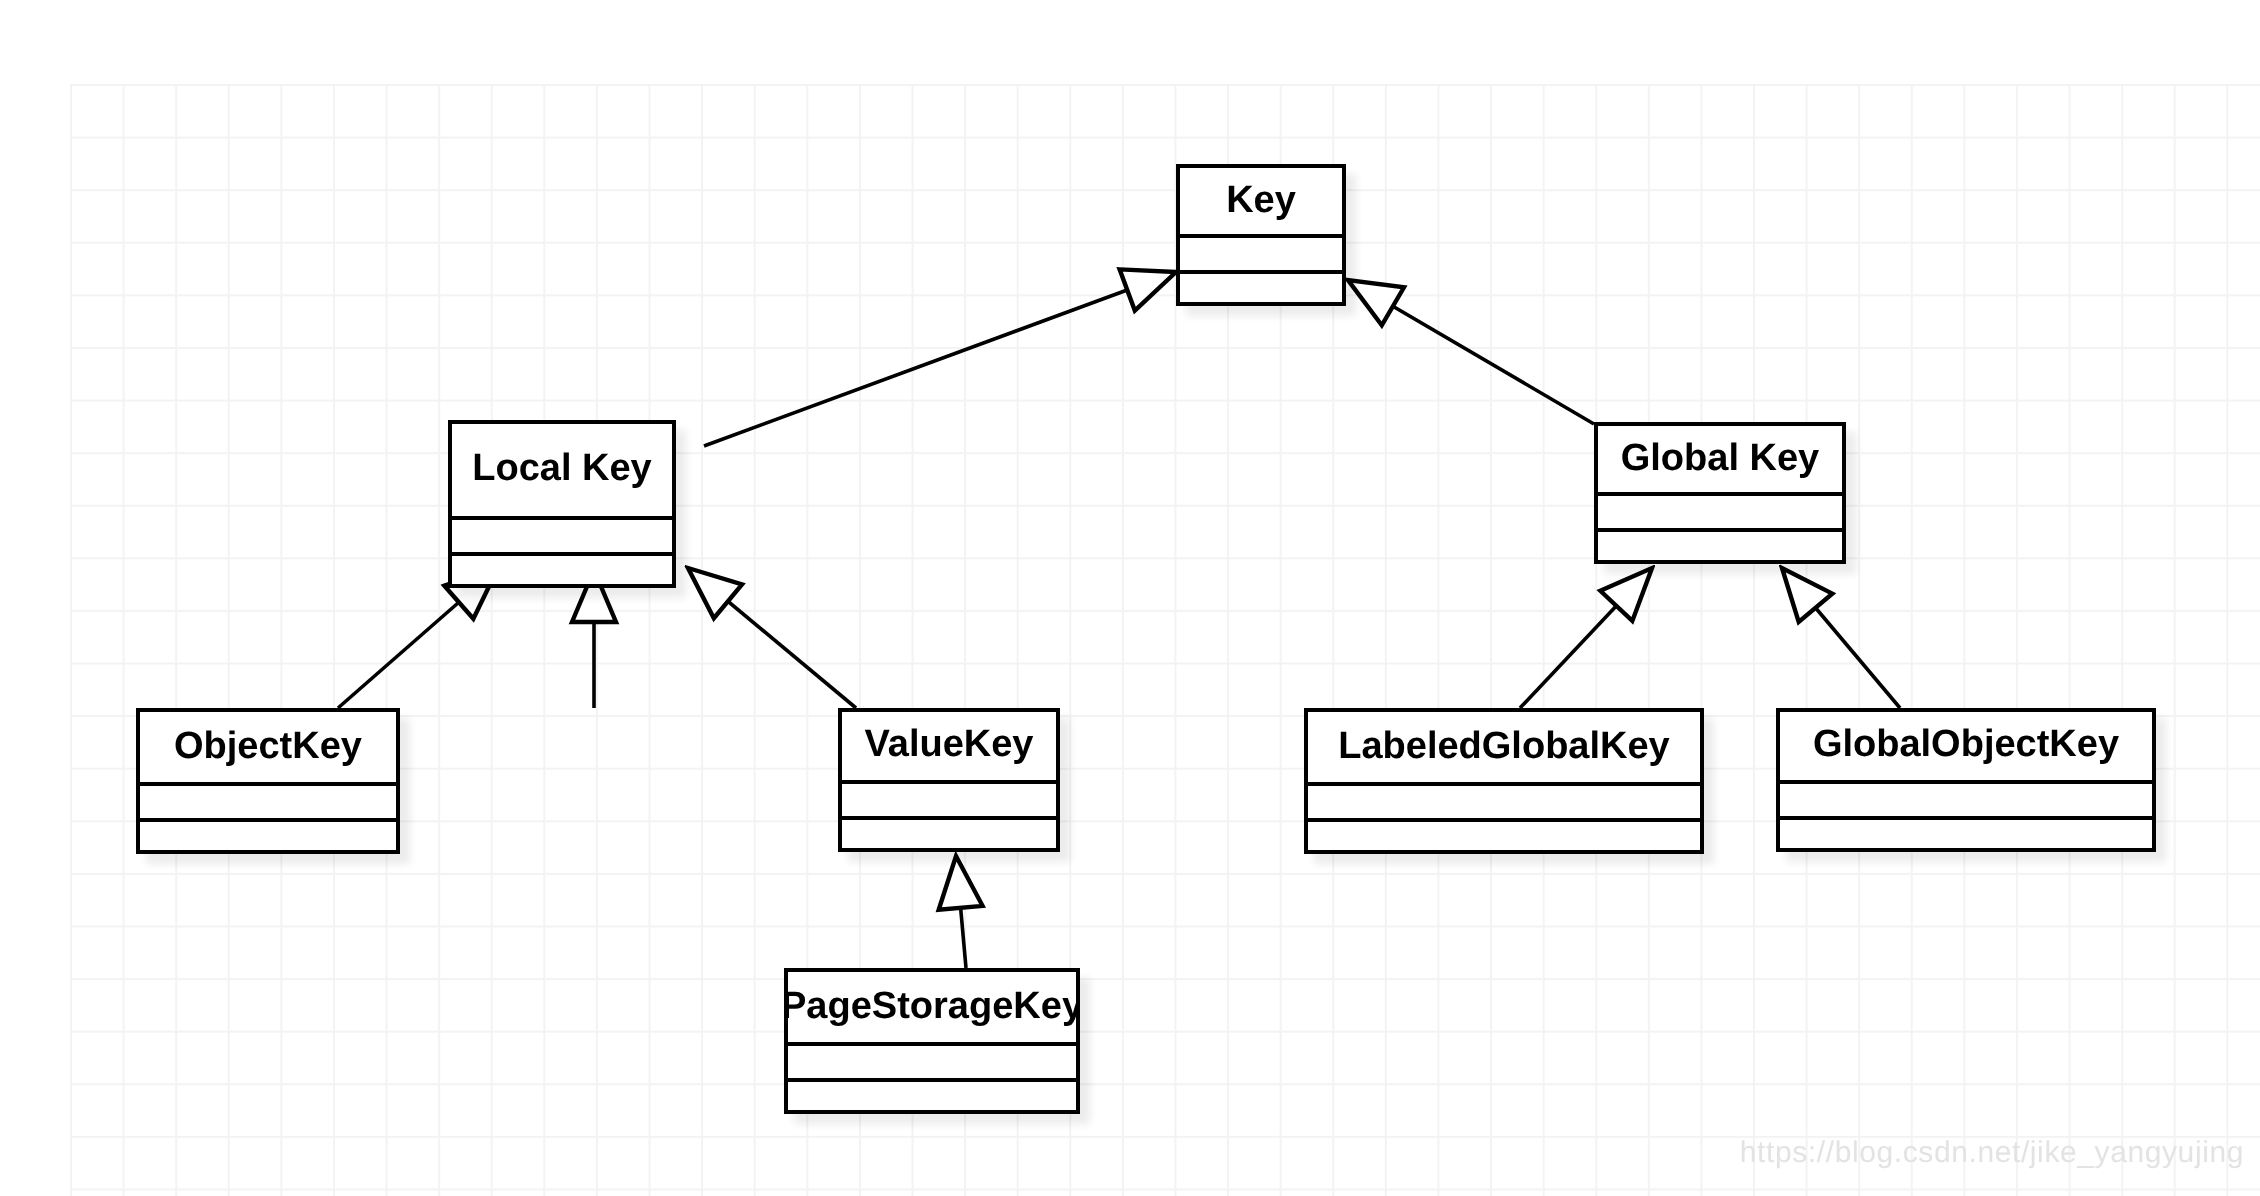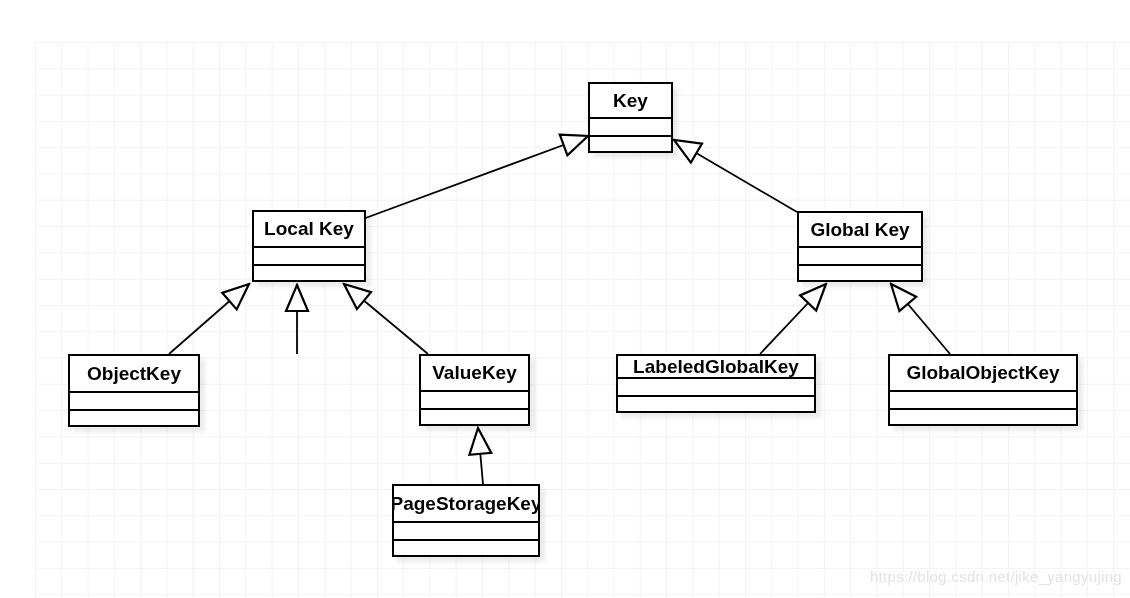--- a/index.html
+++ b/index.html
@@ -53,21 +53,21 @@
     <line x1="760" y1="354" x2="826" y2="284" stroke="#000000" stroke-width="1.8" marker-end="url(#hollowTri)"></line>
     <line x1="950" y1="354" x2="891" y2="284" stroke="#000000" stroke-width="1.8" marker-end="url(#hollowTri)"></line>
   </svg>
 
   <div class="uml-class" style="left:588px;top:82px;width:85px;height:71px">
     <div class="uml-title">Key</div>
     <div class="uml-attrs"></div>
     <div class="uml-ops"></div>
   </div>
 
-  <div class="uml-class" style="left:252px;top:210px;width:114px;height:72px">
+  <div class="uml-class" style="left:224px;top:210px;width:114px;height:84px">
     <div class="uml-title">Local Key</div>
     <div class="uml-attrs"></div>
     <div class="uml-ops"></div>
   </div>
 
   <div class="uml-class" style="left:797px;top:211px;width:126px;height:71px">
     <div class="uml-title">Global Key</div>
     <div class="uml-attrs"></div>
     <div class="uml-ops"></div>
   </div>
@@ -78,21 +78,21 @@
     <div class="uml-ops"></div>
   </div>
 
 
   <div class="uml-class" style="left:419px;top:354px;width:111px;height:72px">
     <div class="uml-title">ValueKey</div>
     <div class="uml-attrs"></div>
     <div class="uml-ops"></div>
   </div>
 
-  <div class="uml-class" style="left:616px;top:354px;width:200px;height:59px">
+  <div class="uml-class" style="left:652px;top:354px;width:200px;height:73px">
     <div class="uml-title">LabeledGlobalKey</div>
     <div class="uml-attrs"></div>
     <div class="uml-ops"></div>
   </div>
 
   <div class="uml-class" style="left:888px;top:354px;width:190px;height:72px">
     <div class="uml-title">GlobalObjectKey</div>
     <div class="uml-attrs"></div>
     <div class="uml-ops"></div>
   </div>

